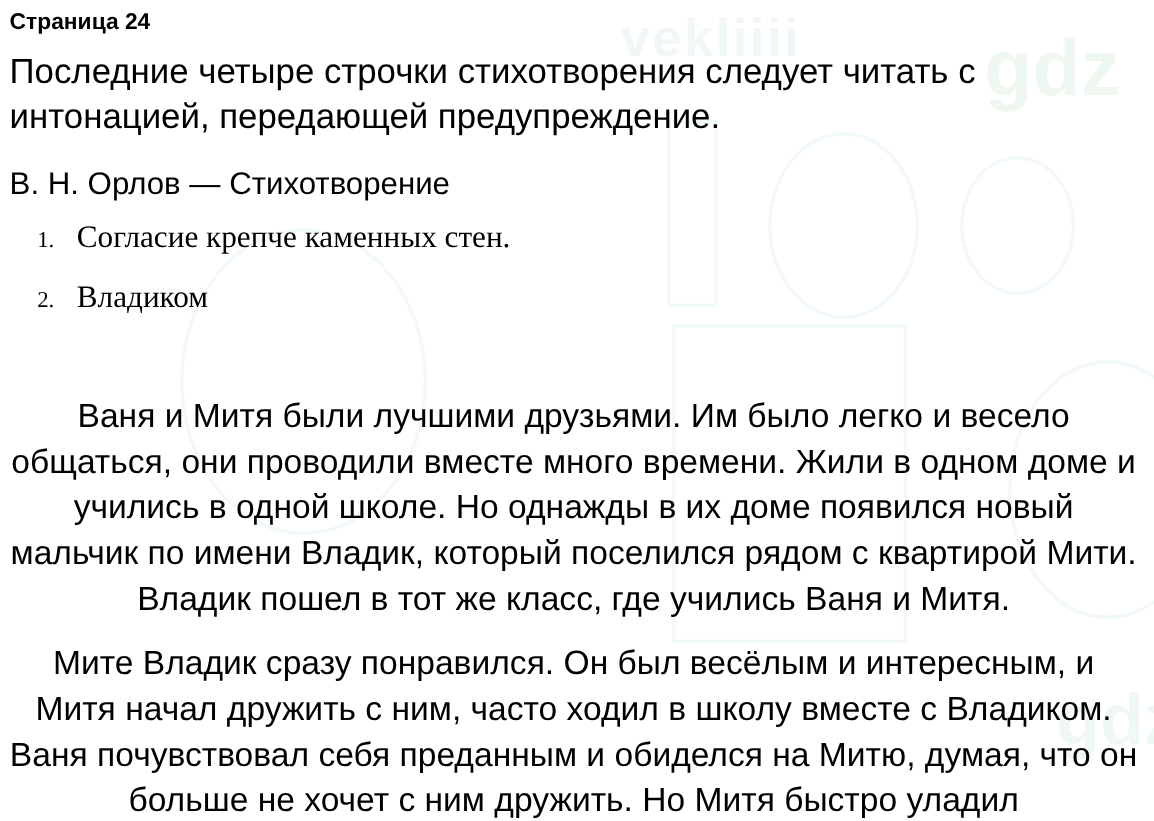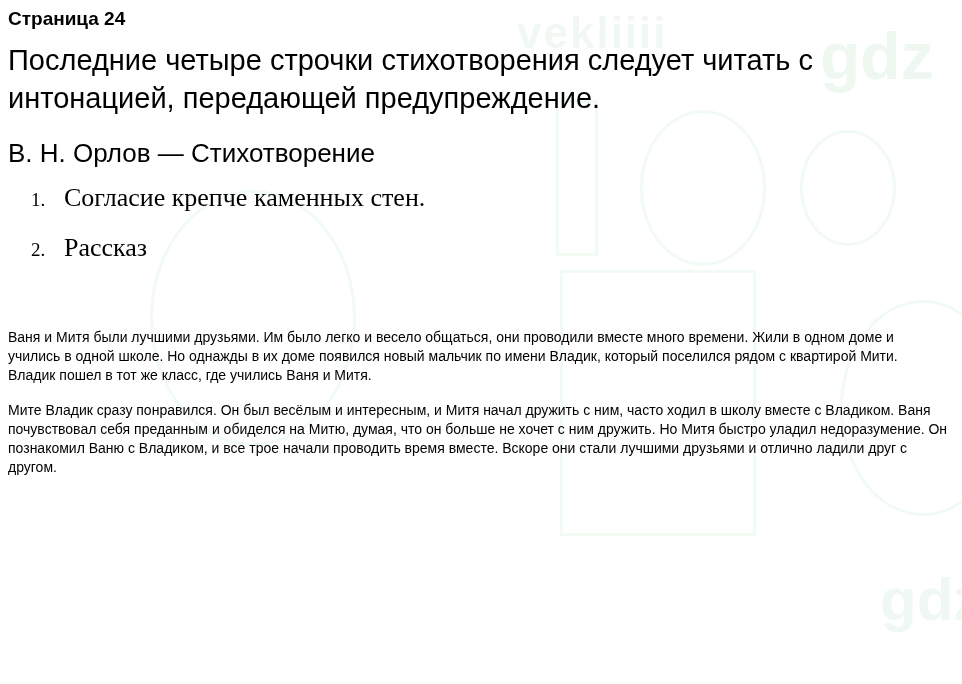--- a/index.html
+++ b/index.html
@@ -89,24 +89,25 @@
     margin-bottom: 16px;
     padding-left: 14px;
     font-family: Liberation Serif, serif;
   }
   ol.num-list li::marker {
     font-family: "Liberation Serif", serif;
     font-size: 19px;
   }
   .spacer { height: 46px; }
   .story-para {
-    font-size: 14px;
+    font-size: 28px;
     line-height: 1.36;
     margin: 0 0 16px 2px;
     max-width: 950px;
+    text-align: center;
   }
 </style>
 </head>
 <body>
 
 <div id="watermark">
   <span class="wm-text wm-vekly">vekliiii</span>
   <span class="wm-text wm-gdz">gdz</span>
   <span class="wm-text wm-gdz2">gdz</span>
   <div class="wm-shape" style="left:556px;top:100px;width:36px;height:150px;"></div>
@@ -120,21 +121,21 @@
 <div id="content">
 
   <h1 class="page-title">Страница 24</h1>
 
   <p class="para">Последние четыре строчки стихотворения следует читать с интонацией, передающей предупреждение.</p>
 
   <p class="heading-line">В. Н. Орлов — Стихотворение</p>
 
   <ol class="num-list">
     <li>Согласие крепче каменных стен.</li>
-    <li>Рассказ</li>
+    <li>Владиком</li>
   </ol>
 
   <div class="spacer"></div>
 
   <p class="story-para">Ваня и Митя были лучшими друзьями. Им было легко и весело общаться, они проводили вместе много времени. Жили в одном доме и учились в одной школе. Но однажды в их доме появился новый мальчик по имени Владик, который поселился рядом с квартирой Мити. Владик пошел в тот же класс, где учились Ваня и Митя.</p>
   <p class="story-para">Мите Владик сразу понравился. Он был весёлым и интересным, и Митя начал дружить с ним, часто ходил в школу вместе с Владиком. Ваня почувствовал себя преданным и обиделся на Митю, думая, что он больше не хочет с ним дружить. Но Митя быстро уладил недоразумение. Он познакомил Ваню с Владиком, и все трое начали проводить время вместе. Вскоре они стали лучшими друзьями и отлично ладили друг с другом.</p>
 
 </div>
 
 </body></html>

